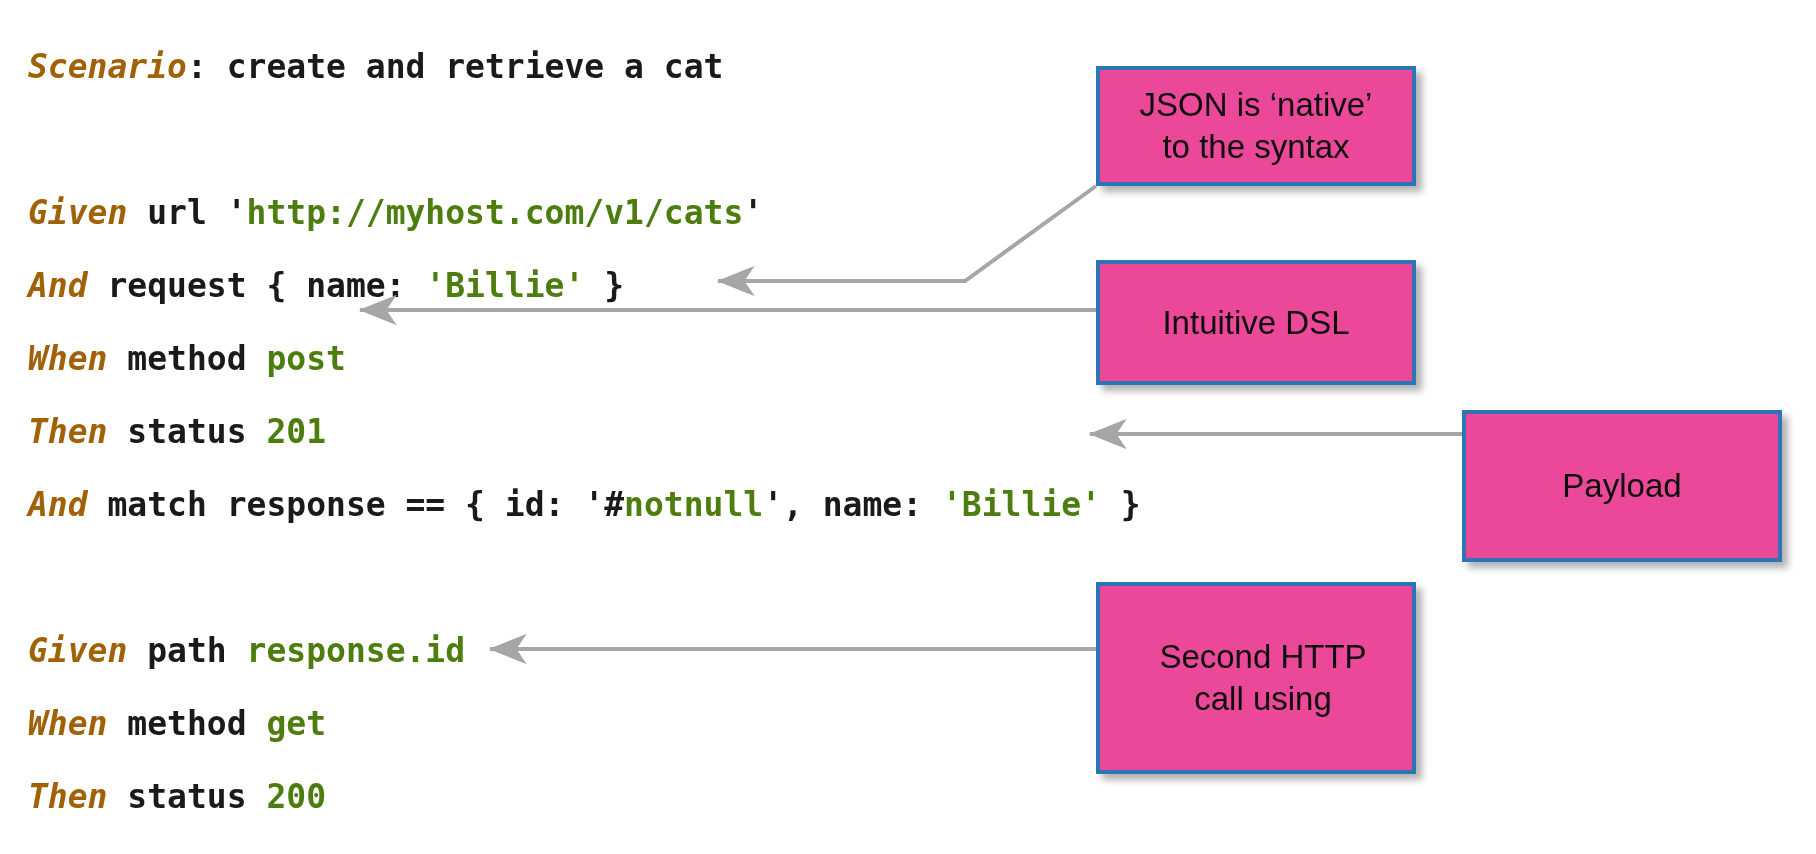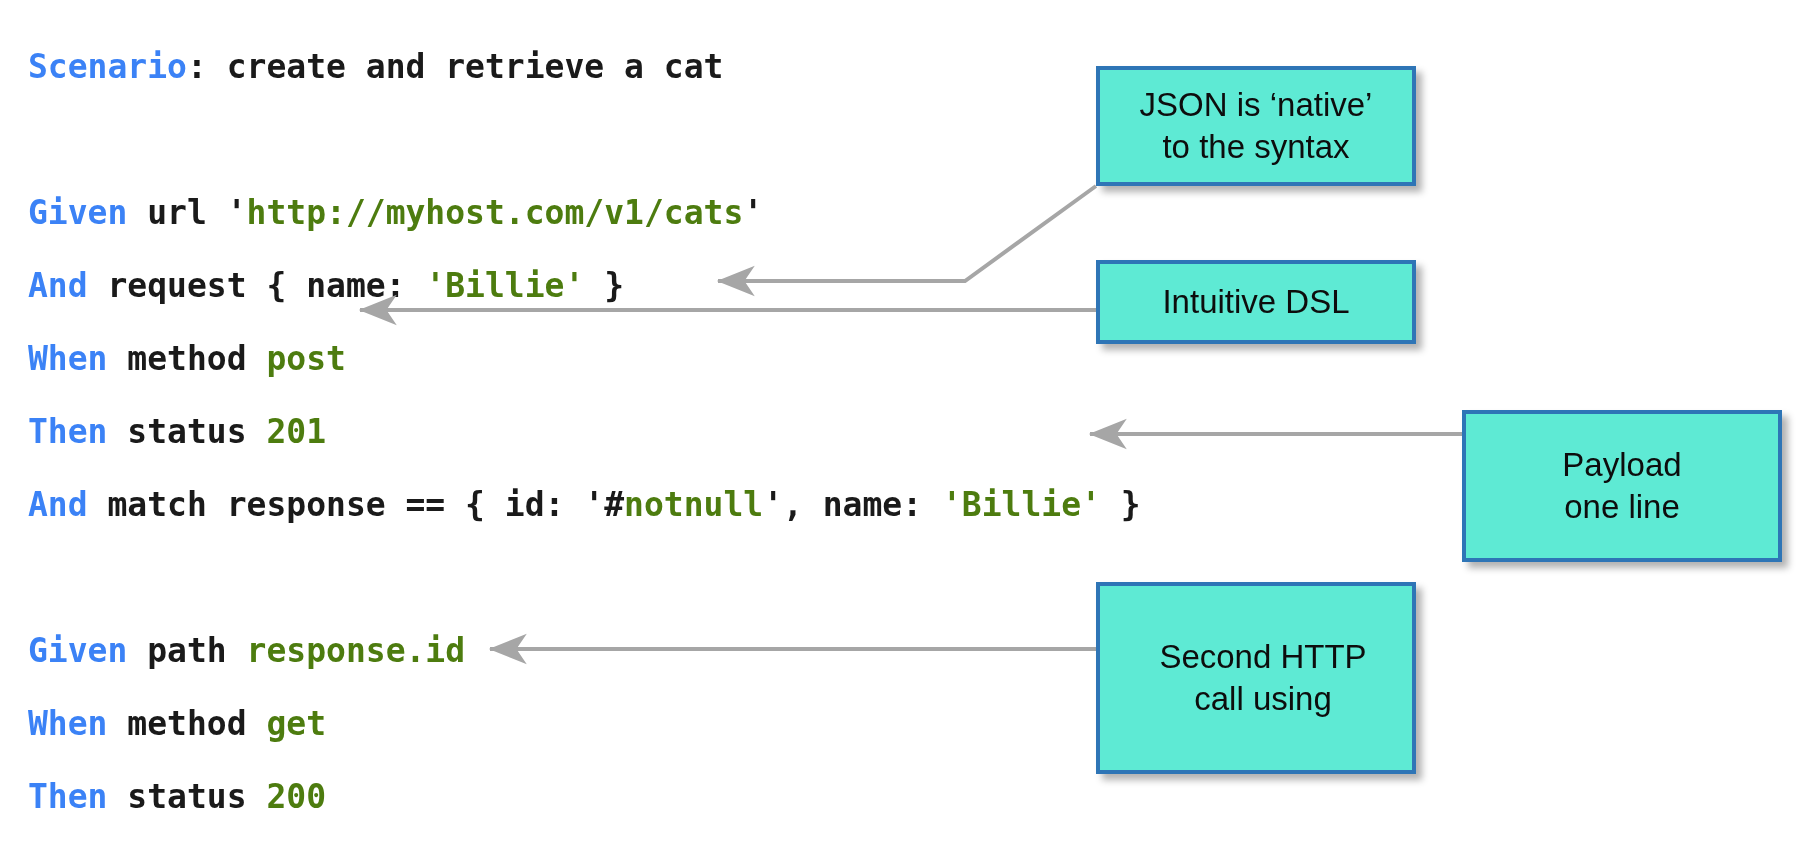--- a/index.html
+++ b/index.html
@@ -24,29 +24,29 @@
     width: 1100px;
     font-family: "DejaVu Sans Mono", "Liberation Mono", monospace;
     font-size: 33px;
     font-weight: bold;
     line-height: 1.0;
     letter-spacing: 0px;
     color: #1a1a1a;
     white-space: pre;
   }
   .cline { height: 73px; line-height: 73px; white-space: pre; }
-  .kw   { color: #3b82f6; }
+  .kw   { color: #a16207; font-style: italic; }
   .val  { color: #4d7c0f; }
   .plain{ color: #1a1a1a; }
 
   
   .callout {
     position: absolute;
     box-sizing: border-box;
-    background: #5eead4;
+    background: #ec4899;
     border: 4px solid #2e75b6;
     box-shadow: 6px 6px 7px rgba(0,0,0,0.30);
     display: flex;
     align-items: center;
     justify-content: center;
     text-align: center;
     color: #0d0d0d;
     font-family: "Liberation Sans", sans-serif;
     font-size: 33px;
     font-weight: 400;
@@ -71,29 +71,28 @@
 
   <div id="code"><div class="cline"><span class="kw">Scenario</span><span class="plain">: create and retrieve a cat</span></div><div class="cline"><span class="plain"> </span></div><div class="cline"><span class="kw">Given</span><span class="plain"> url </span><span class="plain">'</span><span class="val">http://myhost.com/v1/cats</span><span class="plain">'</span></div><div class="cline"><span class="kw">And</span><span class="plain"> request { name: </span><span class="val">'Billie'</span><span class="plain"> }</span></div><div class="cline"><span class="kw">When</span><span class="plain"> method </span><span class="val">post</span></div><div class="cline"><span class="kw">Then</span><span class="plain"> status </span><span class="val">201</span></div><div class="cline"><span class="kw">And</span><span class="plain"> match response == { id: '#</span><span class="val">notnull</span><span class="plain">', name: </span><span class="val">'Billie'</span><span class="plain"> }</span></div><div class="cline"><span class="plain"> </span></div><div class="cline"><span class="kw">Given</span><span class="plain"> path </span><span class="val">response.id</span></div><div class="cline"><span class="kw">When</span><span class="plain"> method </span><span class="val">get</span></div><div class="cline"><span class="kw">Then</span><span class="plain"> status </span><span class="val">200</span></div></div>
 
   <div id="callouts-layer">
       <div class="callout" style="left: 1096px; top: 66px; width: 320px; height: 120px;">
         <div>
           <span>JSON is ‘native’</span>
           <span>to the syntax</span>
         </div>
       </div>
-      <div class="callout" style="left: 1096px; top: 260px; width: 320px; height: 84px;">
+      <div class="callout" style="left: 1096px; top: 260px; width: 320px; height: 125px;">
         <div>
           <span>Intuitive DSL</span>
         </div>
       </div>
       <div class="callout" style="left: 1462px; top: 410px; width: 320px; height: 152px;">
         <div>
           <span>Payload</span>
-          <span>one line</span>
         </div>
       </div>
       <div class="callout" style="left: 1096px; top: 582px; width: 320px; height: 192px; padding-left: 24px;">
         <div>
           <span>Second HTTP</span>
           <span>call using</span>
         </div>
       </div>
     </div>
 

